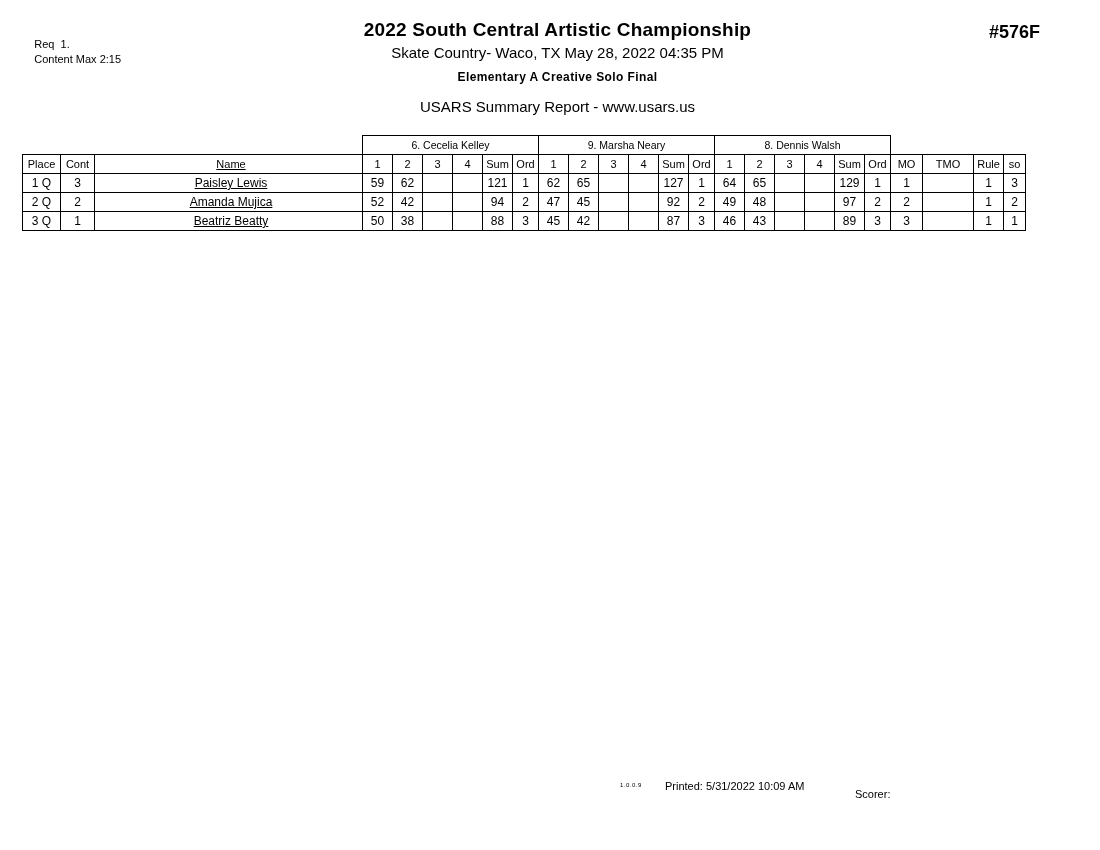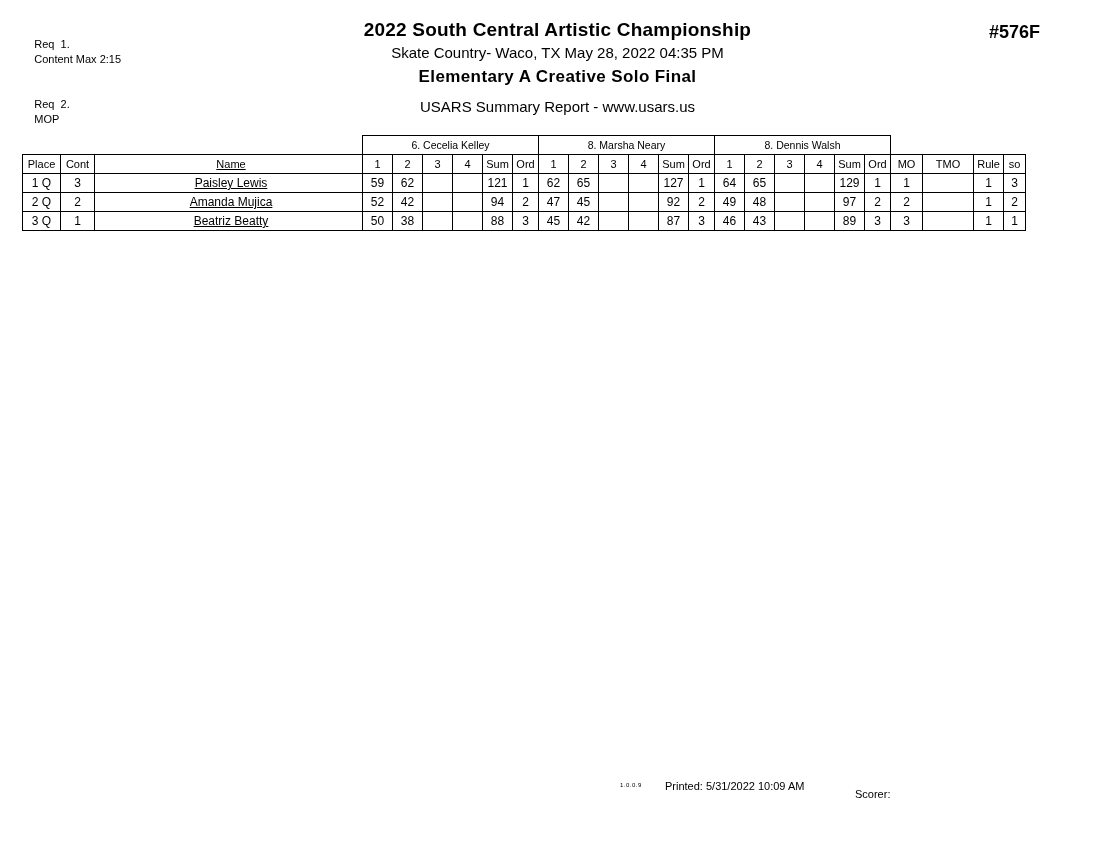--- a/index.html
+++ b/index.html
@@ -38,21 +38,21 @@
     font-size: 19px;
     font-weight: bold;
     letter-spacing: 0.2px;
     line-height: 24px;
   }
   .title-sub {
     font-size: 15px;
     line-height: 21px;
   }
   .title-event {
-    font-size: 17px;
+    font-size: 12px;
     font-weight: bold;
     letter-spacing: 0.4px;
     line-height: 24px;
     margin-top: 2px;
   }
   .title-org {
     font-size: 15px;
     line-height: 21px;
     margin-top: 7px;
   }
@@ -147,45 +147,41 @@
   }
 </style>
 </head>
 <body>
 
 <div class="req-block">
   <div class="req-line">
     <span class="req-num">Req  1.</span>
     <span class="req-text">Content Max 2:15</span>
   </div>
-  <div class="req-line">
-    <span class="req-num">Req  2.</span>
-    <span class="req-text">MOP</span>
-  </div>
 </div>
 
 <div class="title-block">
   <div class="title-main">2022 South Central Artistic Championship</div>
   <div class="title-sub">Skate Country- Waco, TX  May 28, 2022  04:35 PM</div>
   <div class="title-event">Elementary A Creative Solo Final</div>
   <div class="title-org">USARS Summary Report - www.usars.us</div>
 </div>
 
 <div class="event-number">#576F</div>
 
 <div class="sheet">
   <table class="scores">
 
     <tbody>
         <tr class="judge-band">
       <td class="nb w-place"></td>
       <td class="nb w-cont"></td>
       <td class="nb w-name"></td>
       <td colspan="6">6.  Cecelia Kelley</td>
-      <td colspan="6">8.  Marsha Neary</td>
+      <td colspan="6">9.  Marsha Neary</td>
       <td colspan="6">8.  Dennis Walsh</td>
       <td class="nb w-mo"></td>
       <td class="nb w-tmo"></td>
       <td class="nb w-rule"></td>
       <td class="nb w-so"></td>
     </tr>
 
     <tr class="hdr">
       <td class="w-place">Place</td>
       <td class="w-cont">Cont</td>

